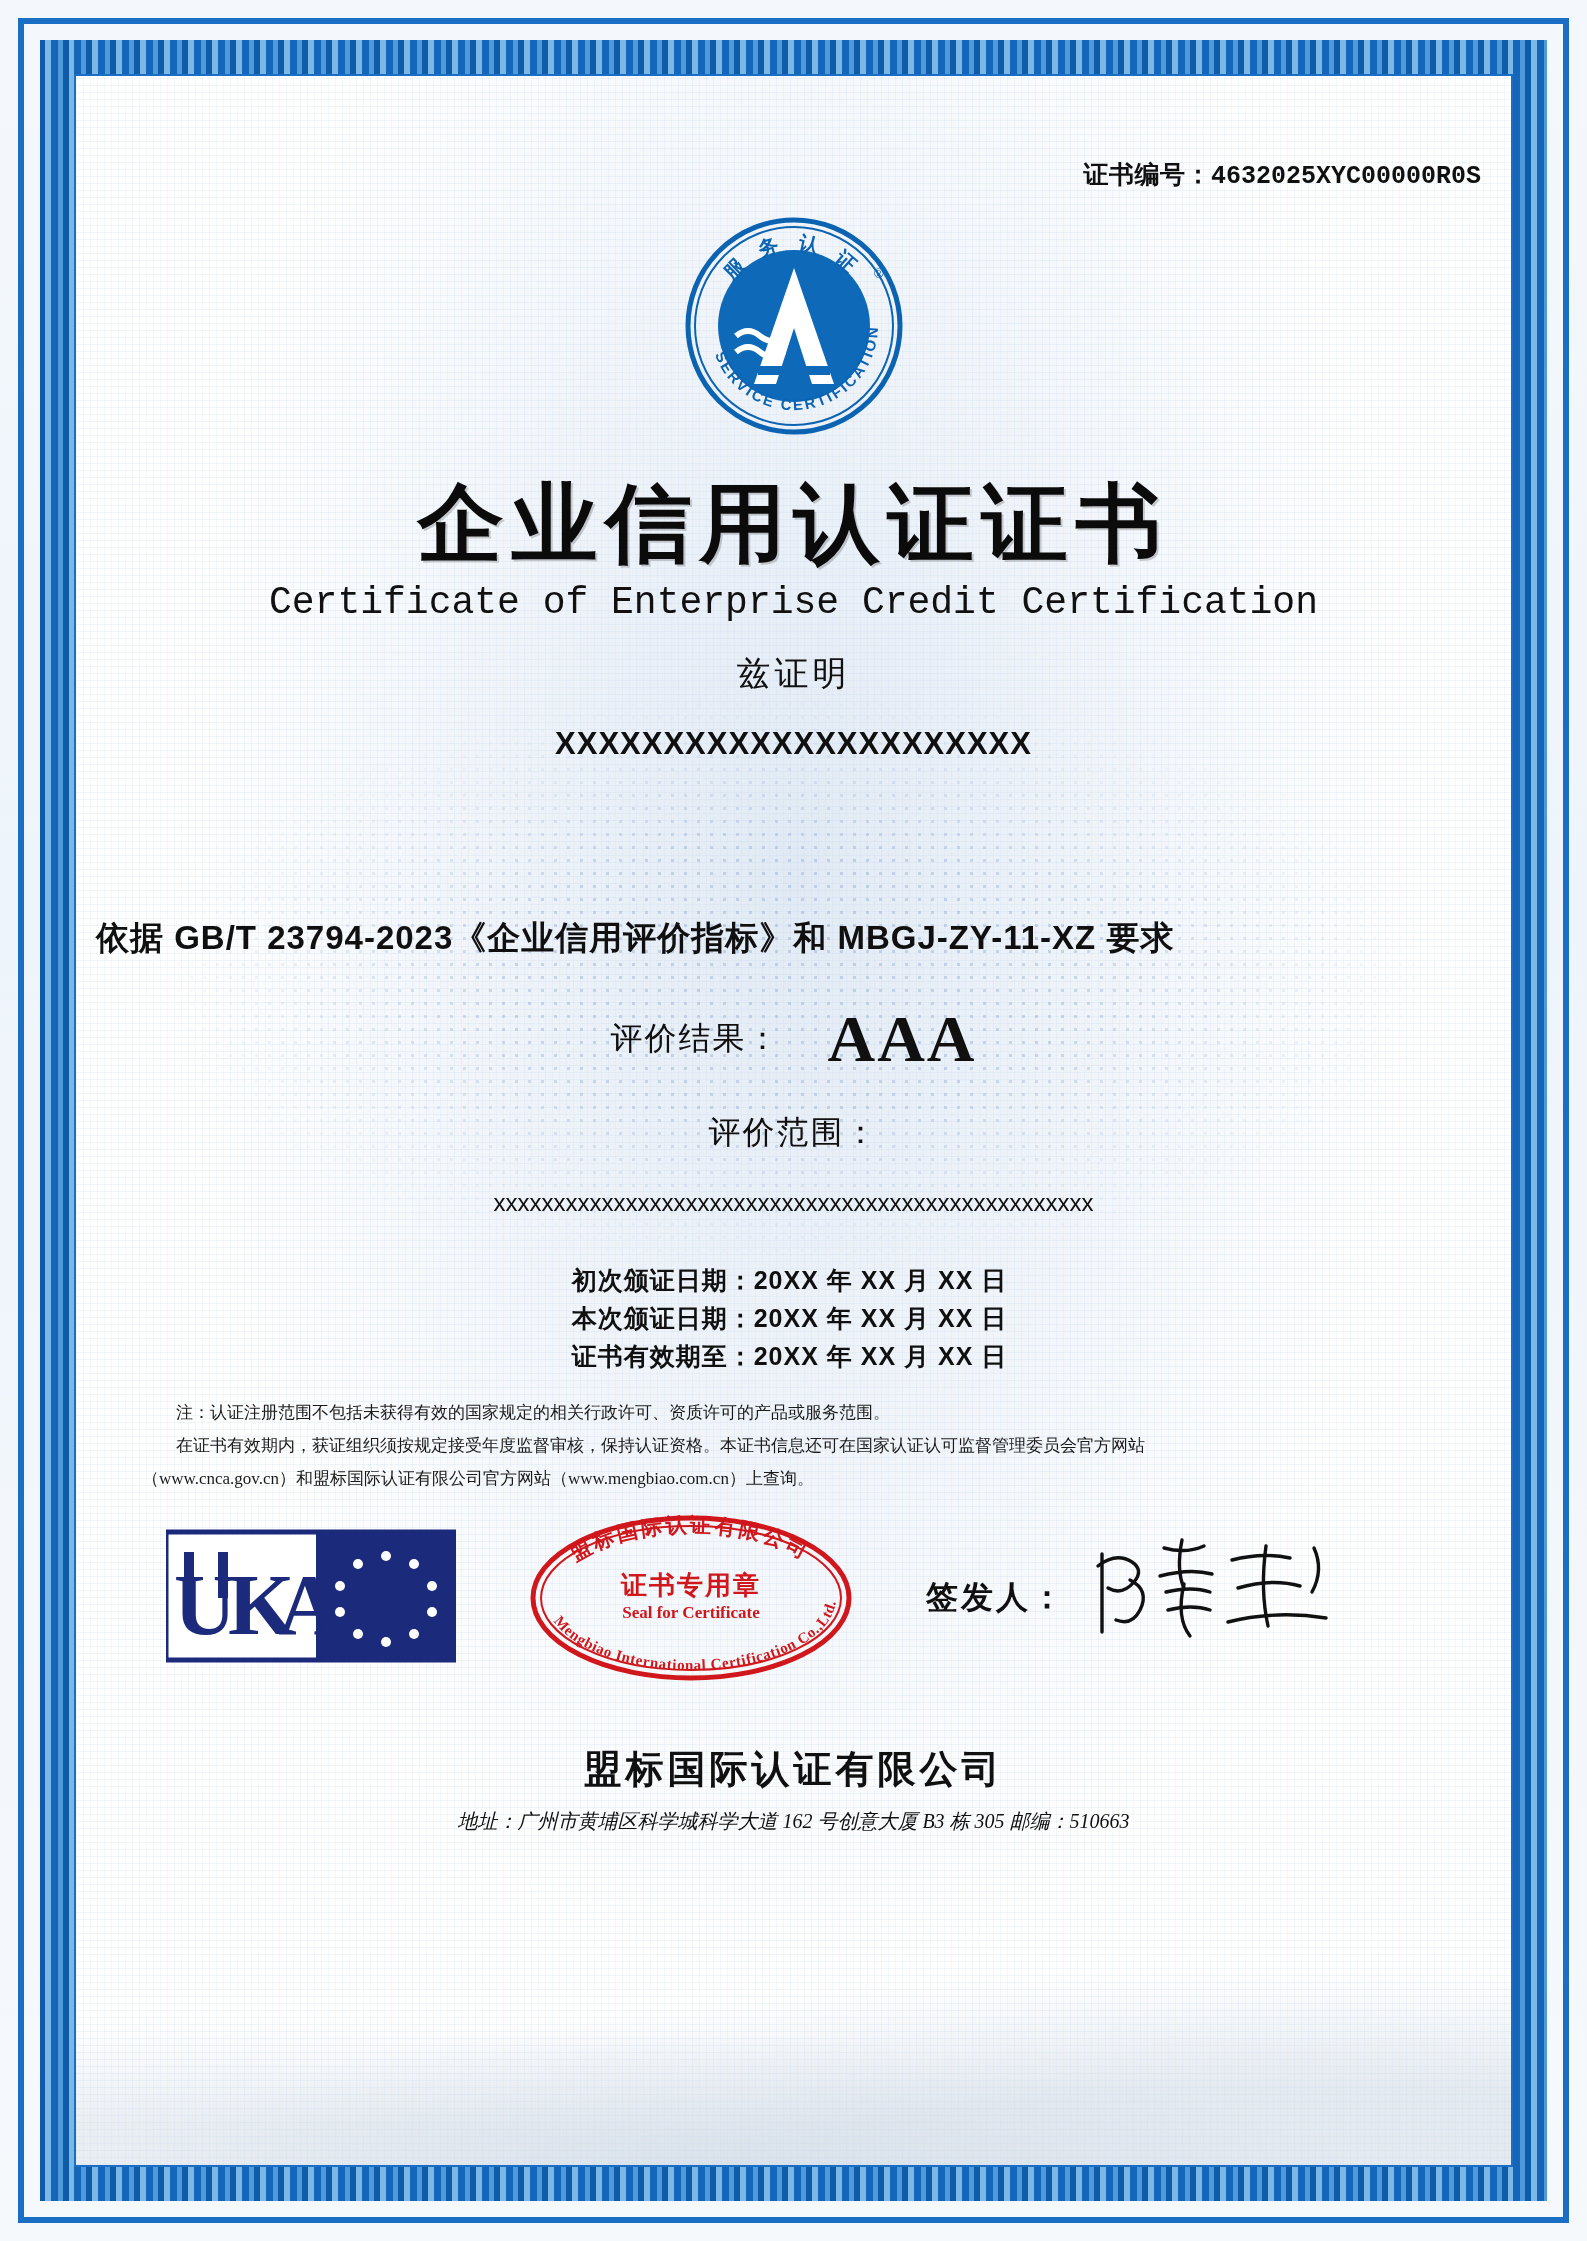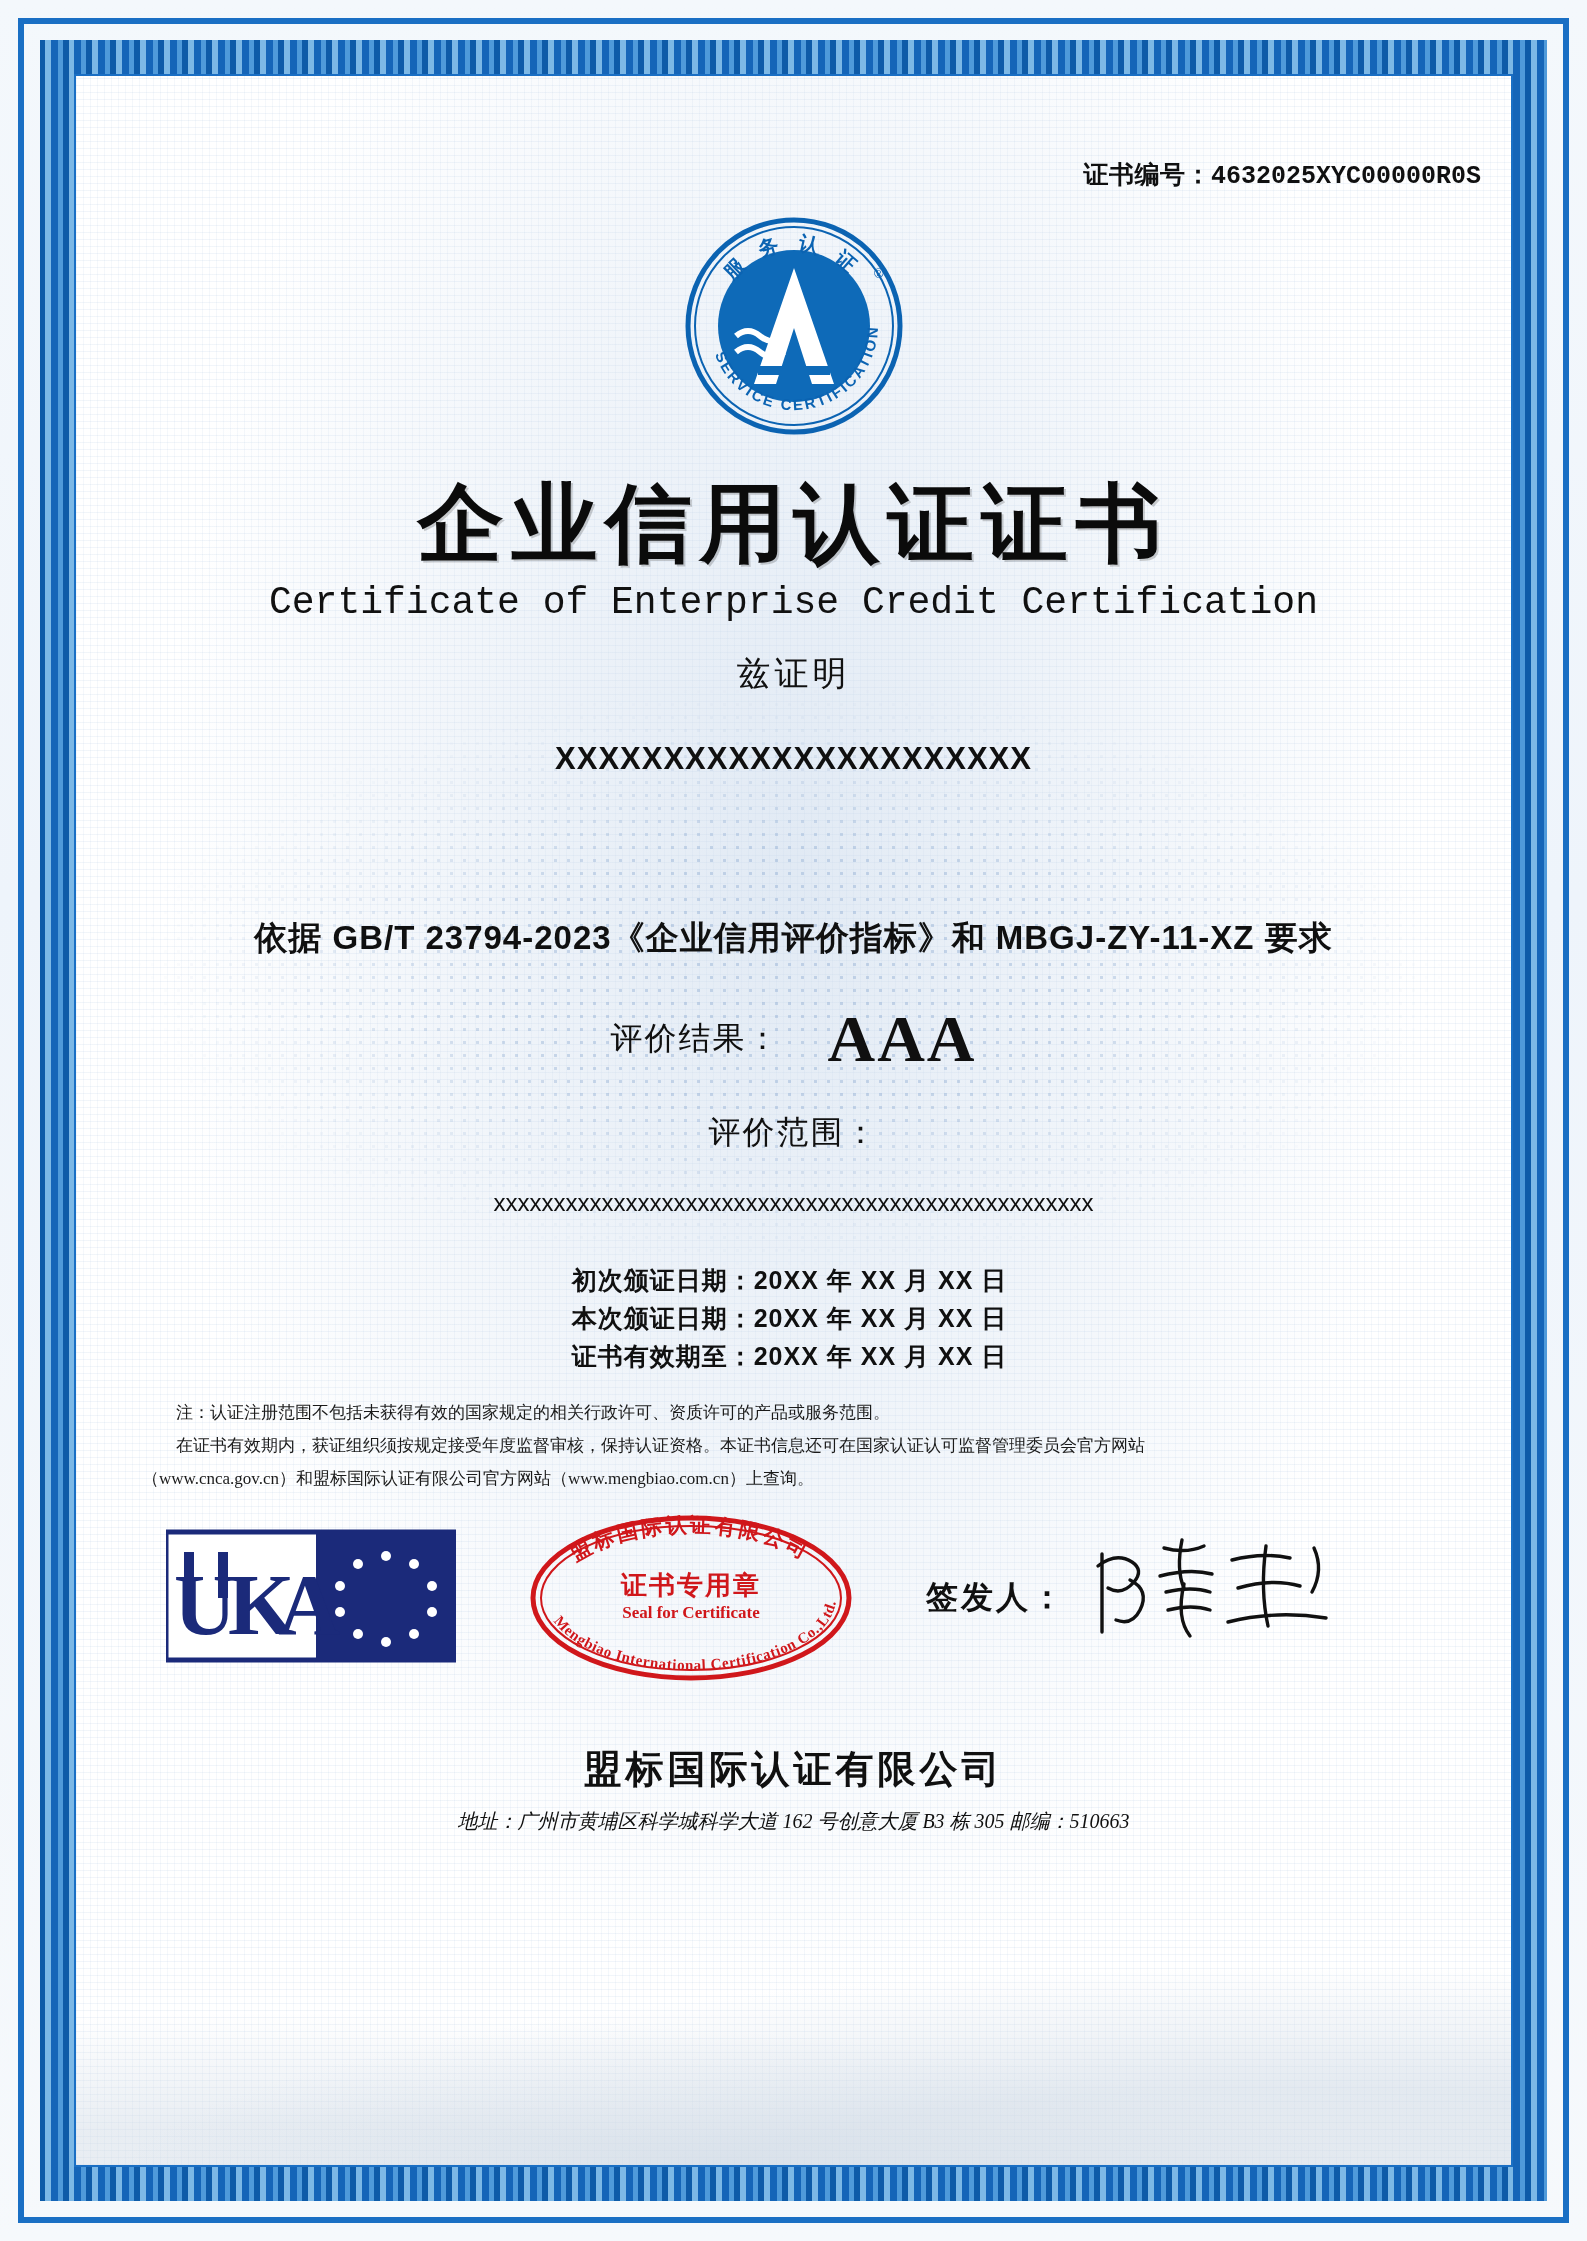--- a/index.html
+++ b/index.html
@@ -107,31 +107,31 @@
     letter-spacing:0px;
     color:#111;
   }
   .hereby{
     position:absolute;left:0;right:0;top:555px;
     text-align:center;font-size:34px;letter-spacing:4px;color:#111;
     font-family:"Liberation Sans", sans-serif;
   }
   .company{
     position:absolute;left:0;right:0;top:630px;
-    text-align:center;font-size:31px;font-weight:bold;letter-spacing:1px;margin-top:15px;
+    text-align:center;font-size:31px;font-weight:bold;letter-spacing:1px;
   }
   .lines{
     position:absolute;left:0;right:0;top:688px;
     text-align:center;
   }
   .lines .row{font-size:24px;line-height:37px;letter-spacing:0px;}
   .lines .label{font-weight:normal;}
   .basis{
     position:absolute;left:0;right:0;top:820px;
-    text-align:center;font-size:33px;font-weight:bold;letter-spacing:1px;
+    text-align:left;font-size:33px;font-weight:bold;letter-spacing:1px;
   }
   .result{
     position:absolute;left:0;right:0;top:905px;
     text-align:center;
   }
   .result .lbl{font-size:32px;letter-spacing:2px;vertical-align:middle;}
   .result .grade{
     font-family:"Liberation Serif", serif;
     font-size:66px;font-weight:bold;letter-spacing:2px;vertical-align:middle;margin-left:47px;
   }

